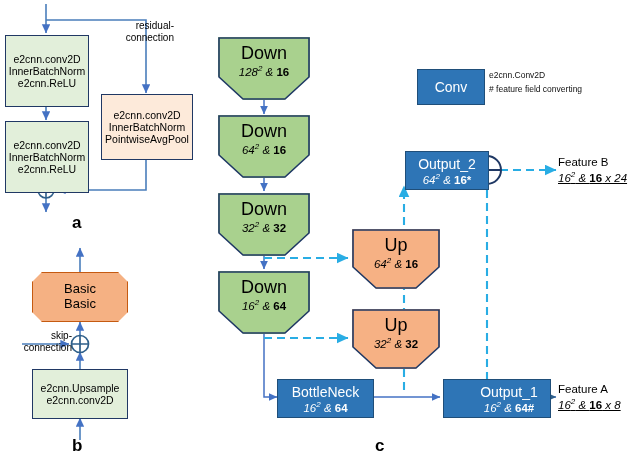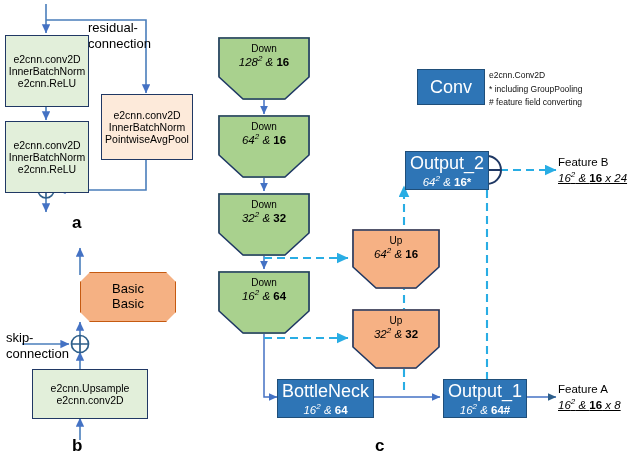--- a/index.html
+++ b/index.html
@@ -22,58 +22,57 @@
   }
   .procbox.tan{background:#fdeada;border-color:#203864;}
   .procbox div{white-space:nowrap;}
 
   
   .basicmod{
     background:#f5b183;border:1.4px solid #c55a11;
     font-size:13px;
     clip-path:polygon(10px 0,calc(100% - 10px) 0,100% 10px,100% calc(100% - 10px),
                       calc(100% - 10px) 100%,10px 100%,0 calc(100% - 10px),0 10px);
-    margin-left:48px;
   }
 
   
   .penta{
     clip-path:polygon(0 0,100% 0,100% 62%,72% 100%,28% 100%,0 62%);
   }
   .pg-green{background:#a9d18e;}
   .pg-orange{background:#f6b184;}
 
   .pentawrap{position:absolute;}
   .pentawrap .txt{position:absolute;inset:0;display:flex;flex-direction:column;
      align-items:center;justify-content:flex-start;padding-top:6px;}
 
-  .lbl1{font-size:10px;color:#000;}
+  .lbl1{font-size:18px;color:#000;}
   .lbl2{font-size:11.5px;color:#000;font-style:italic;}
   .lbl2 b{font-style:normal;font-weight:bold;}
   .lbl2 sup{font-size:8px;font-style:italic;}
 
   
   .bluebox{
     background:#2e75b6;border:1.4px solid #1f4e79;color:#fff;
     display:flex;flex-direction:column;align-items:center;justify-content:center;
   }
-  .bluebox .lbl1{color:#fff;font-size:18px;}
+  .bluebox .lbl1{color:#fff;font-size:14px;}
   .bluebox .lbl2{color:#fff;font-size:11.5px;}
   .bluebox .lbl2 b{color:#fff;}
   .caption{position:absolute;font-size:17px;font-weight:bold;}
   .title{position:absolute;text-align:center;font-size:13.5px;}
   .title .sub{font-size:11.5px;font-style:italic;}
   .title .sub b{font-style:normal;font-weight:bold;}
   .title .sub sup{font-size:8px;}
   .featlbl{position:absolute;font-size:11.5px;line-height:1.3;}
   .featlbl .d{font-style:italic;text-decoration:underline;}
   .featlbl .d b{font-style:normal;font-weight:bold;}
   .featlbl .d sup{font-size:8px;}
   .legend-txt{position:absolute;font-size:8.5px;line-height:1.6;color:#111;}
-  .conn-lbl{position:absolute;font-size:13px;line-height:1.2;text-align:left;}
+  .conn-lbl{position:absolute;font-size:10px;line-height:1.2;text-align:right;}
 </style>
 </head>
 <body>
 
 <div id="canvas">
 
   <svg class="wires" viewBox="0 0 640 462">
     <defs>
       <marker id="ar-blue" markerWidth="7" markerHeight="7" refX="5.4" refY="2.6" orient="auto">
         <path d="M0,0 L5.6,2.6 L0,5.2 z" fill="#4472c4"></path>
@@ -192,21 +191,21 @@
   <div class="node basicmod" style="left:32px;top:272px;width:96px;height:50px;">
     <div>Basic</div>
     <div>Basic</div>
   </div>
 
   <div class="conn-lbl" style="left:6px;top:330px;width:66px;">
     <span>skip-</span><br>
     <span>connection</span>
   </div>
 
-  <div class="node procbox" style="left:32px;top:369px;width:116px;height:50px;">
+  <div class="node procbox" style="left:32px;top:369px;width:96px;height:50px;">
     <div>e2cnn.Upsample</div>
     <div>e2cnn.conv2D</div>
   </div>
 
   <div class="caption" style="left:72px;top:436px;">b</div>
 
 
   <div class="pentawrap" style="left:218px;top:37px;width:92px;height:63px;">
     <div class="penta pg-green" style="position:absolute;inset:0;border:0;"></div>
     <svg style="position:absolute;inset:0;width:92px;height:63px;">
@@ -276,21 +275,21 @@
   <div class="bluebox" style="position:absolute;left:277px;top:379px;width:95px;height:37px;">
     <div class="lbl1">BottleNeck</div>
     <div class="lbl2"><span>16</span><sup>2</sup><span> &amp; </span><b>64</b></div>
   </div>
 
   <div class="bluebox" style="position:absolute;left:358px;top:151px;width:82px;height:37px;margin-left:47px;">
     <div class="lbl1">Output_2</div>
     <div class="lbl2"><span>64</span><sup>2</sup><span> &amp; </span><b>16*</b></div>
   </div>
 
-  <div class="bluebox" style="position:absolute;left:443px;top:379px;width:82px;height:37px;">
+  <div class="bluebox" style="position:absolute;left:443px;top:379px;width:82px;height:37px;padding-left:24px;">
     <div class="lbl1">Output_1</div>
     <div class="lbl2"><span>16</span><sup>2</sup><span> &amp; </span><b>64#</b></div>
   </div>
 
   <div class="featlbl" style="left:558px;top:155px;width:84px;">
     <span>Feature B</span><br>
     <span class="d"><span>16</span><sup>2</sup><span> &amp; </span><b>16</b><span> x 24</span></span>
   </div>
 
   <div class="featlbl" style="left:558px;top:382px;width:84px;">
@@ -298,17 +297,16 @@
     <span class="d"><span>16</span><sup>2</sup><span> &amp; </span><b>16</b><span> x 8</span></span>
   </div>
 
   <div class="caption" style="left:375px;top:436px;">c</div>
 
   <div class="bluebox" style="position:absolute;left:417px;top:69px;width:66px;height:34px;">
     <div class="lbl1">Conv</div>
   </div>
   <div class="legend-txt" style="left:489px;top:69px;width:145px;">
     <div>e2cnn.Conv2D</div>
-    <div>* including GroupPooling</div>
     <div># feature field converting</div>
   </div>
 
 </div>
 
 </body></html>

